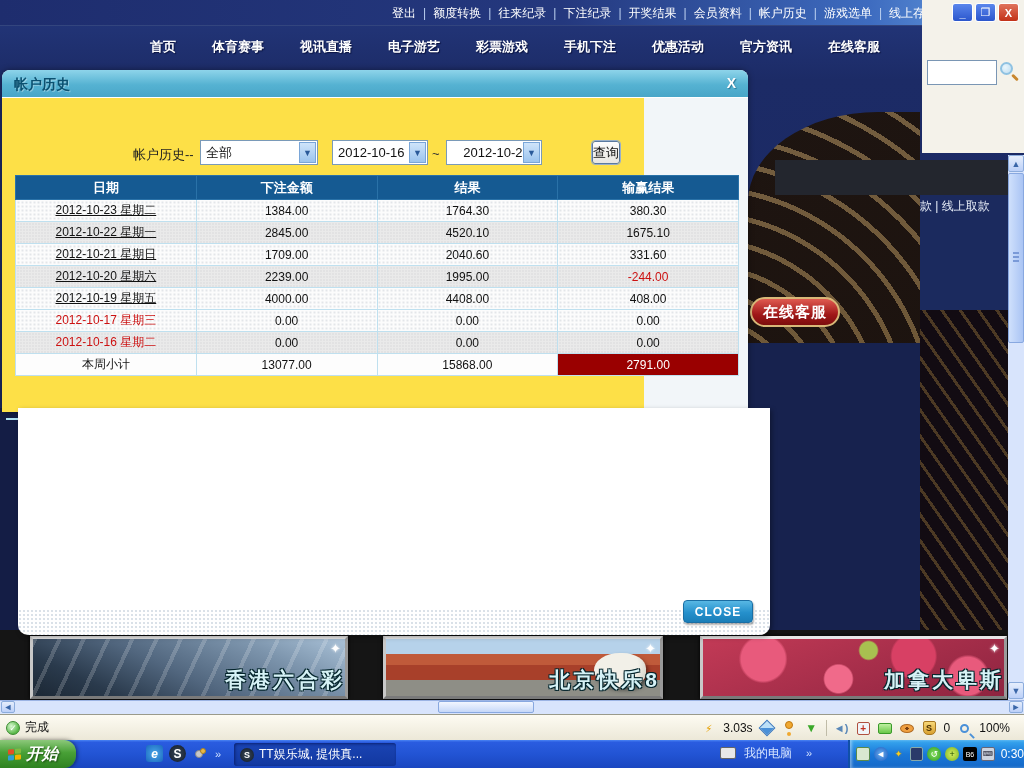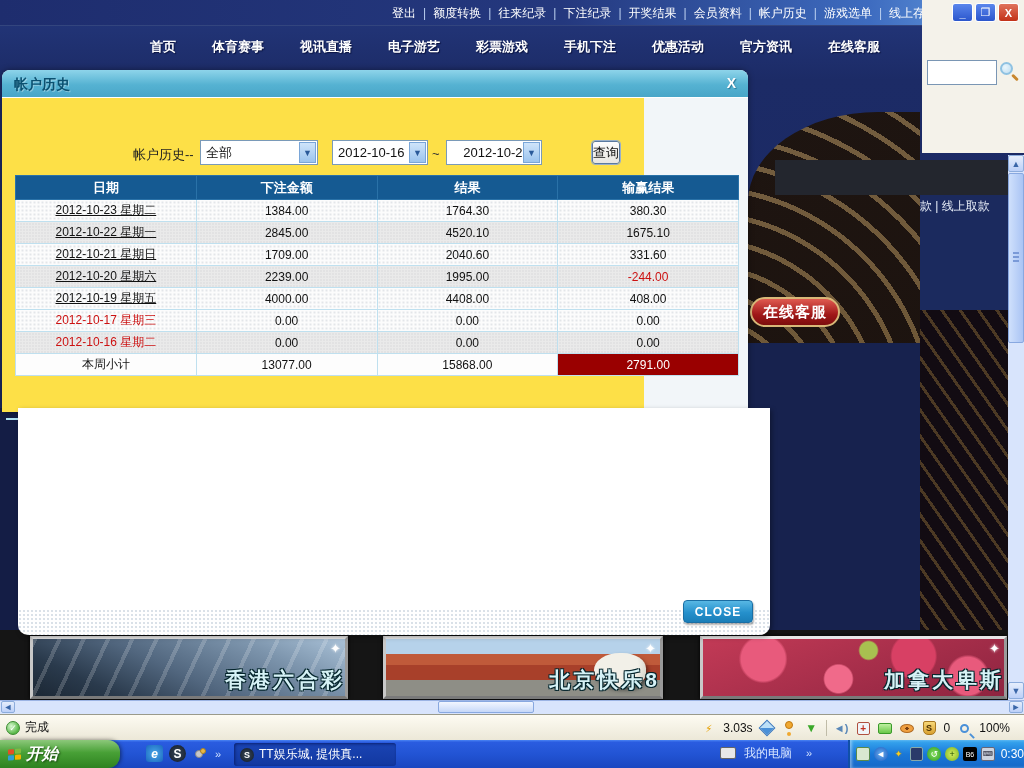--- a/index.html
+++ b/index.html
@@ -119,21 +119,21 @@
   .ic-med { width:13px; height:13px; background:#f0f4f8; border:1px solid #b05040; border-radius:2px; color:#c03020; font-size:10px; line-height:11px; text-align:center; font-weight:bold; }
   .ic-screen { width:14px; height:11px; background:linear-gradient(180deg,#bef0a0 0,#6ac84a 100%); border:1px solid #3a9a2a; border-radius:2px; }
   .ic-eye { width:14px; height:9px; border-radius:50%; background:radial-gradient(circle,#7a4010 0 25%, #f0a040 26% 100%); border:1px solid #b06a20; }
   .ic-shield { width:13px; height:14px; background:linear-gradient(180deg,#f8d878 0,#d8a030 100%); border:1px solid #a87820; border-radius:2px 2px 5px 5px; color:#4a3000; font-size:9px; font-weight:bold; display:flex; align-items:center; justify-content:center; }
   .ic-mag { width:9px; height:9px; border:2px solid #4a90d8; border-radius:50%; position:relative; }
   .ic-mag::after { content:""; position:absolute; width:6px; height:2px; background:#4a90d8; transform:rotate(45deg); left:7px; top:9px; }
   .st-sep { width:1px; height:16px; background:#c0bca8; }
 
   
   #taskbar { left:0; top:740px; width:1024px; height:28px; background:linear-gradient(180deg,#4a84f4 0,#2a5ce0 8%,#2254d4 50%,#1a46c0 100%); }
-  #start-btn { position:absolute; left:0; top:0; width:120px; height:28px; border-radius:0 12px 12px 0; background:linear-gradient(180deg,#8cc87a 0,#48a036 45%,#2e8220 100%); box-shadow:1px 0 4px rgba(0,0,0,.5); display:flex; align-items:center; cursor:pointer; }
+  #start-btn { position:absolute; left:0; top:0; width:76px; height:28px; border-radius:0 12px 12px 0; background:linear-gradient(180deg,#8cc87a 0,#48a036 45%,#2e8220 100%); box-shadow:1px 0 4px rgba(0,0,0,.5); display:flex; align-items:center; cursor:pointer; }
   #start-flag { display:grid; grid-template-columns:6px 6px; grid-gap:1px; margin:0 5px 0 8px; transform:skewY(-6deg); }
   #start-flag i { width:6px; height:5px; border-radius:1px; }
   #start-label { color:#fff; font-size:16px; font-weight:bold; font-style:italic; text-shadow:1px 1px 2px #1a4a10; }
   .ql-icon { width:17px; height:17px; border-radius:3px; display:flex; align-items:center; justify-content:center; font-size:12px; font-weight:bold; cursor:pointer; }
   .task-btn { position:absolute; top:3px; height:23px; border-radius:3px; display:flex; align-items:center; color:#fff; font-size:12px; cursor:pointer; overflow:hidden; white-space:nowrap; }
   #task-active { left:234px; width:162px; background:linear-gradient(180deg,#1a44b4 0,#1238a0 100%); box-shadow:inset 1px 1px 3px #0a2070; padding:0 6px; }
   #tray { position:absolute; right:0; top:0; width:176px; height:28px; background:linear-gradient(180deg,#38a8f0 0,#1a78d8 50%,#1468c8 100%); border-left:2px solid #1050a8; box-shadow:inset 2px 0 3px rgba(255,255,255,.4); display:flex; align-items:center; gap:4px; padding-left:6px; }
   .tray-ic { width:14px; height:14px; border-radius:2px; display:flex; align-items:center; justify-content:center; font-size:9px; cursor:pointer; }
   #tray-clock { color:#fff; font-size:12px; margin-left:2px; }
   #mycomp { position:absolute; left:744px; top:5px; color:#d8e6ff; font-size:12px; cursor:pointer; }

